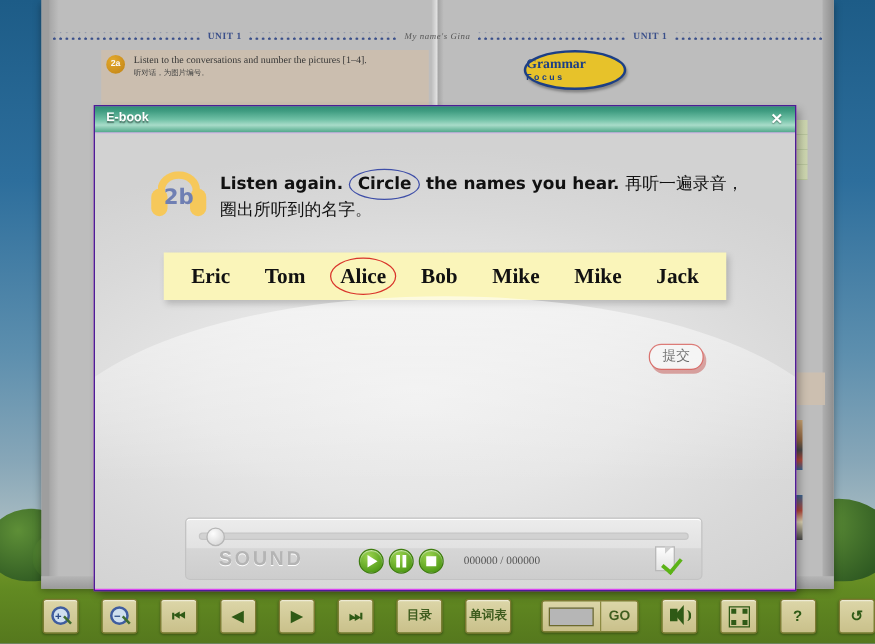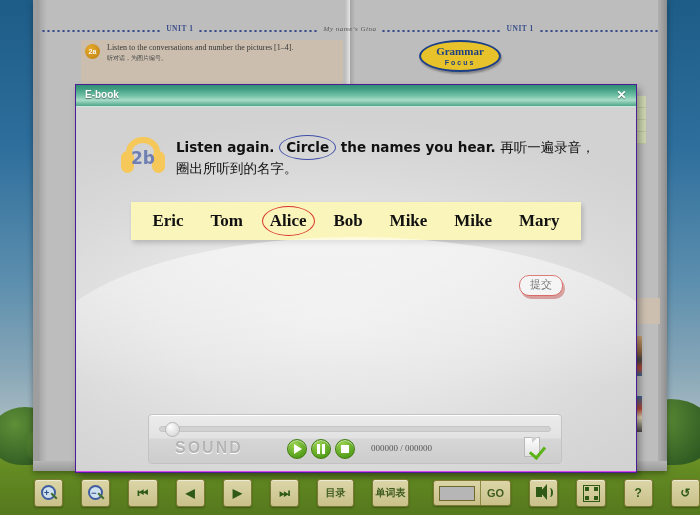--- a/index.html
+++ b/index.html
@@ -151,21 +151,20 @@
   }
 
   
   .gfocus {
     position: absolute;
     left: 386px; top: 40px;
     width: 78px; height: 28px;
     border-radius: 50%;
     border: 2px solid #1c3f86;
     background: #e7c22a;
-    text-align: center;
     box-shadow: 1px 2px 2px rgba(0,0,0,.3);
   }
   .gfocus .g1 {
     font-family: "Liberation Serif", serif;
     font-size: 11px;
     color: #1c3f86;
     line-height: 13px;
     padding-top: 3px;
     font-weight: bold;
   }
@@ -709,21 +708,21 @@
         <span class="nm">
           <span>Bob</span>
         </span>
         <span class="nm">
           <span>Mike</span>
         </span>
         <span class="nm">
           <span>Mike</span>
         </span>
         <span class="nm">
-          <span>Mary</span>
+          <span>Jack</span>
         </span>
       </div>
 
       <div class="submit">提交</div>
 
       <div class="player">
         <div class="track"></div>
         <div class="knob"></div>
         <div class="sound">SOUND</div>
 

